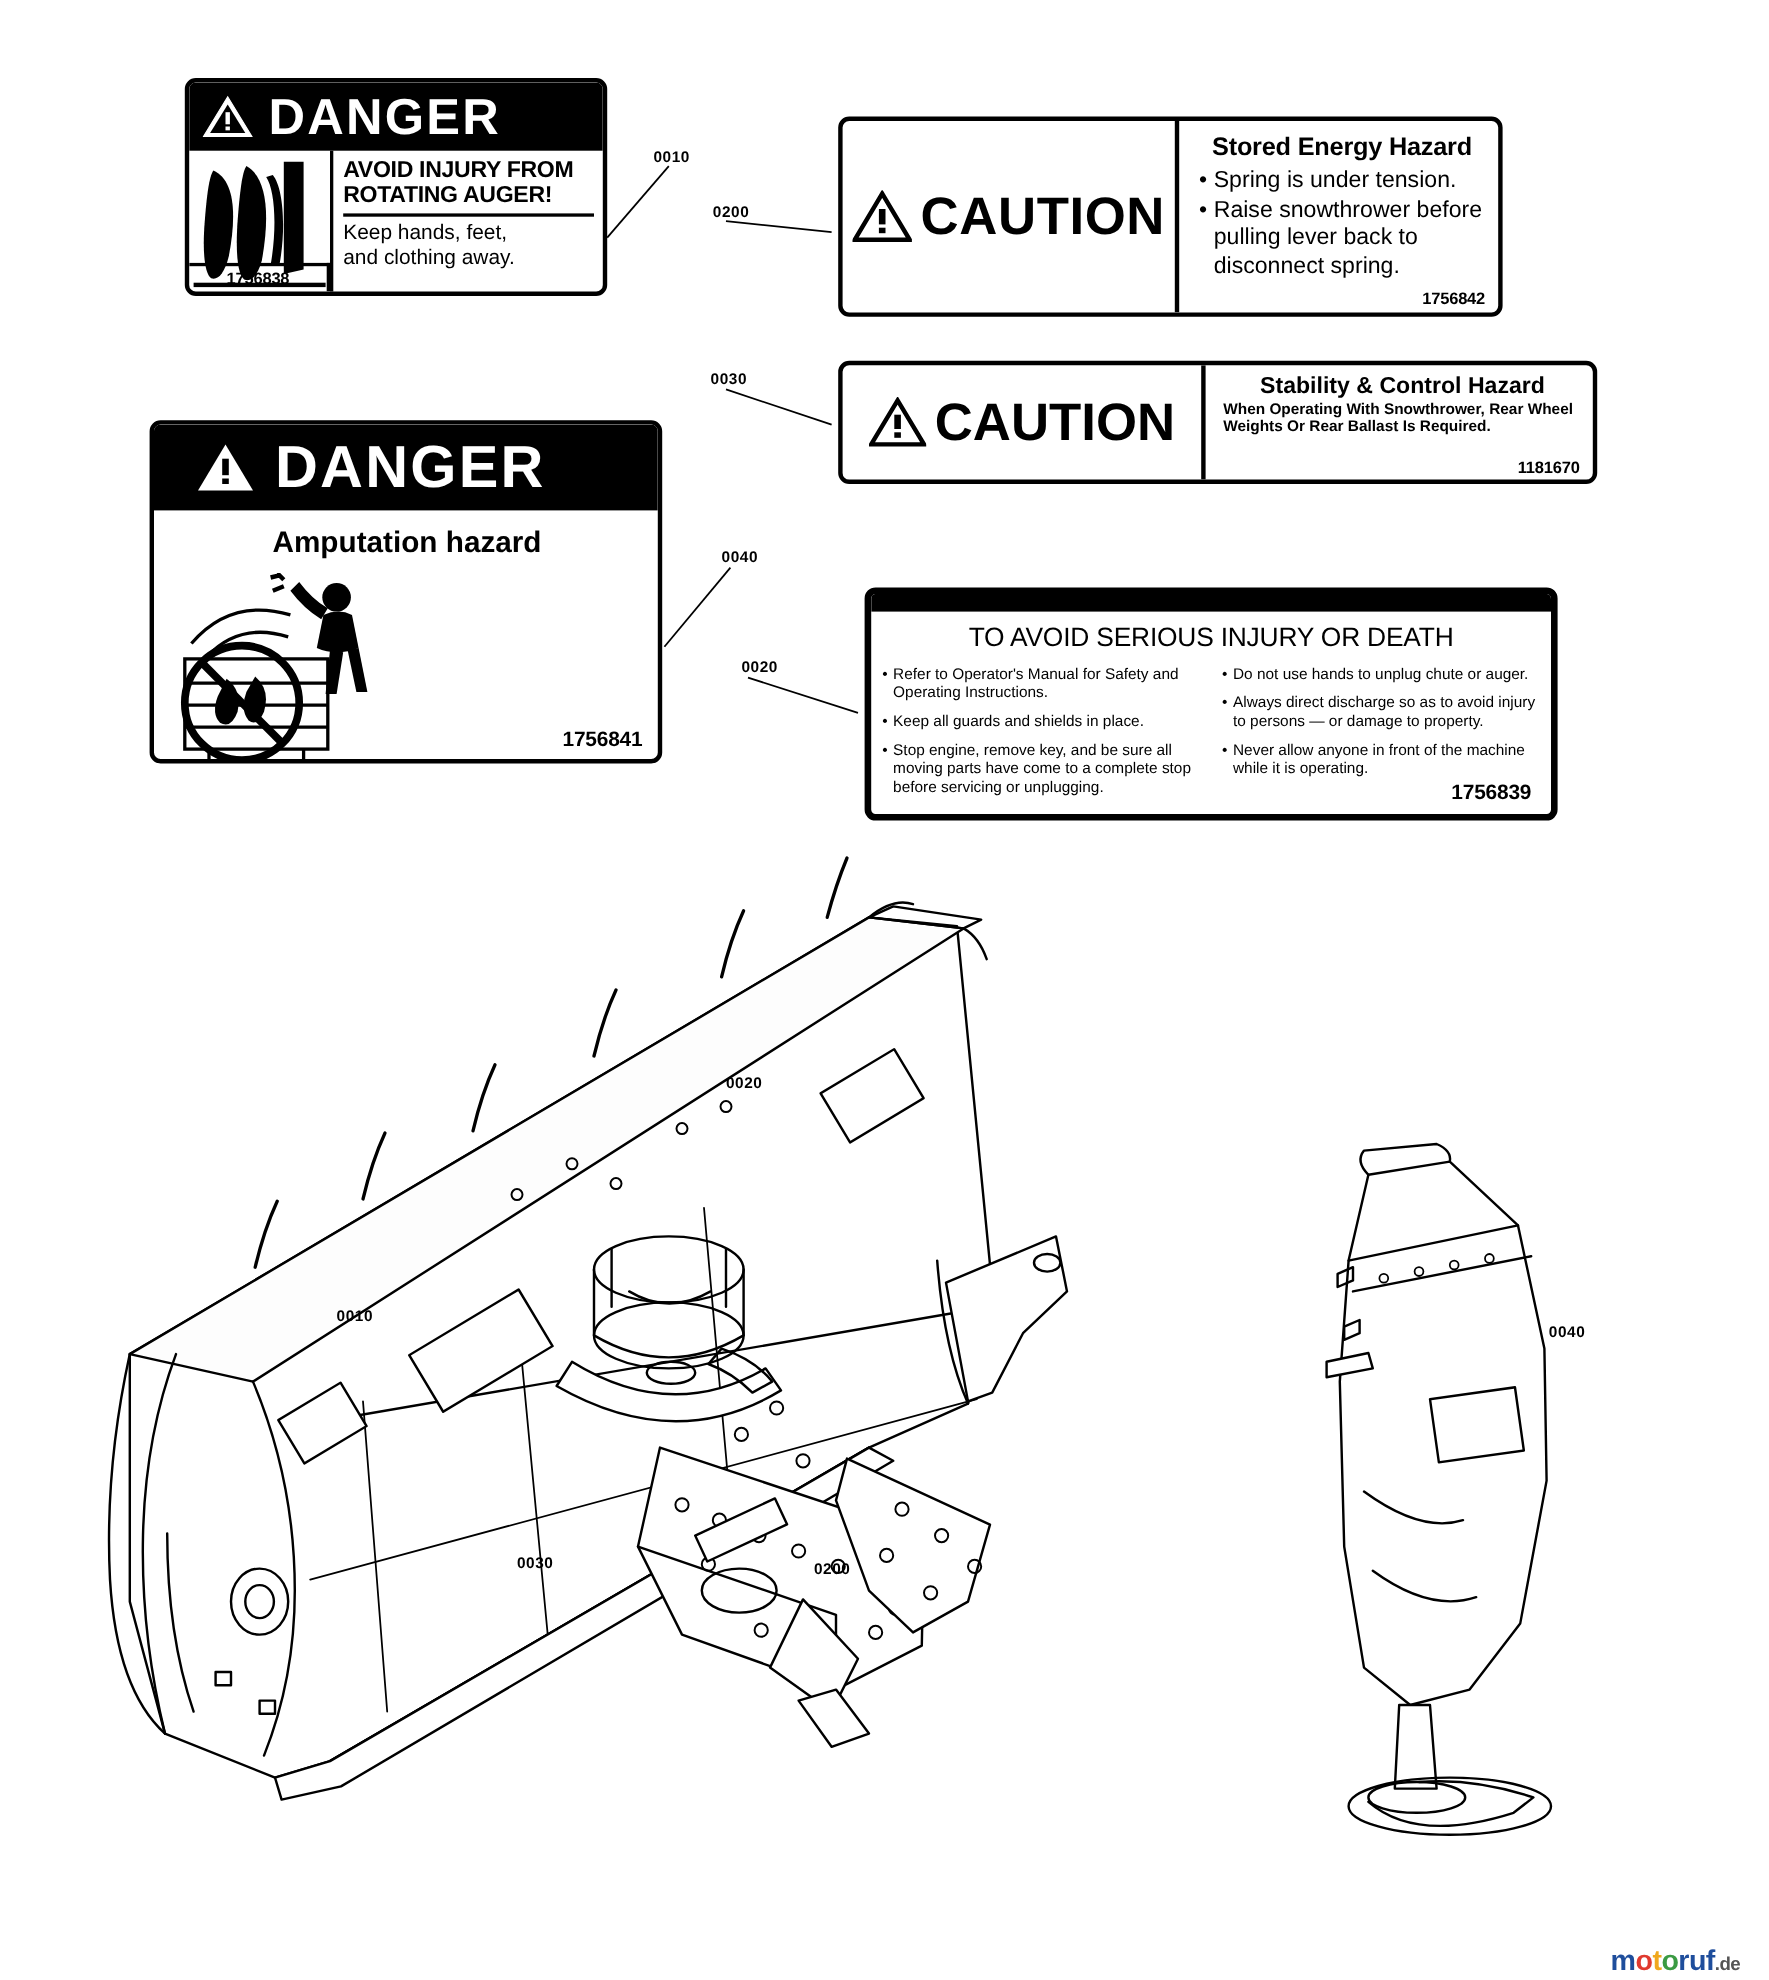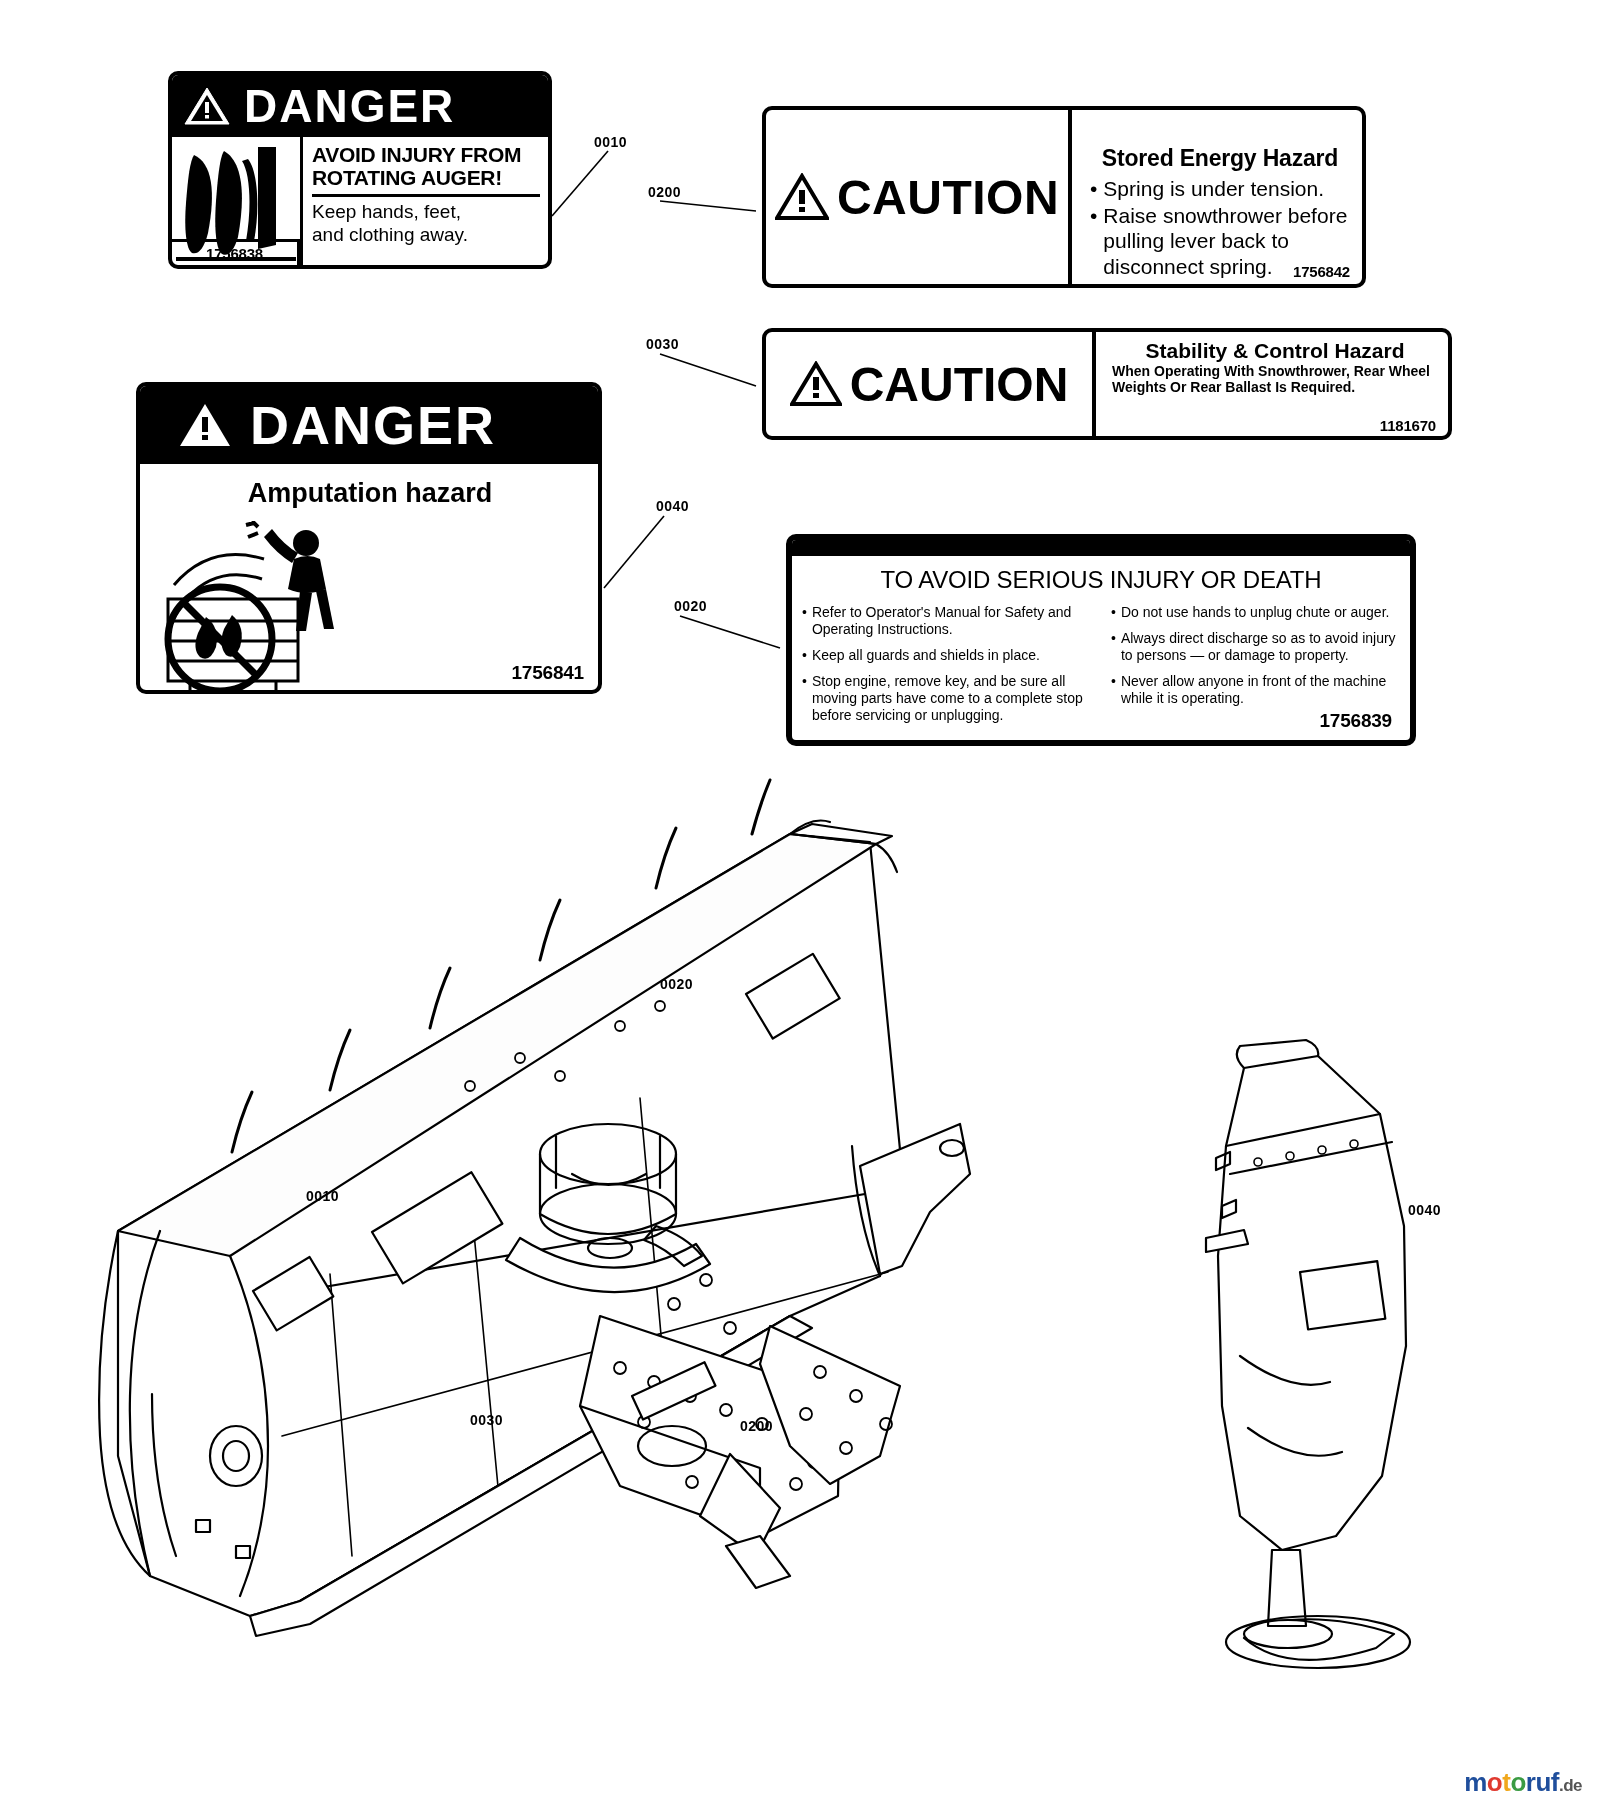--- a/index.html
+++ b/index.html
@@ -125,21 +125,21 @@
       <span class="tri" style="margin-right:8px;">
         <svg width="54" height="48" viewBox="0 0 54 48">
           <polygon points="27,3 52,45 2,45" fill="#fff" stroke="#000" stroke-width="4"></polygon>
           <rect x="24" y="17" width="6" height="14" fill="#000"></rect>
           <rect x="24" y="34" width="6" height="5" fill="#000"></rect>
         </svg>
       </span>
       <span style="font-size:48px; font-weight:bold; letter-spacing:0.5px;">CAUTION</span>
     </div>
     <div style="position:absolute; left:310px; top:0; right:0; bottom:0; padding:10px 12px 0 14px; box-sizing:border-box;">
-      <div style="font-size:23px; font-weight:bold; text-align:center; letter-spacing:-0.2px;margin-top:25px;">Stored Energy Hazard</div>
+      <div style="font-size:23px; font-weight:bold; text-align:center; letter-spacing:-0.2px;">Stored Energy Hazard</div>
       <div style="font-size:21px; line-height:1.2; margin-top:4px;">
         <div style="display:flex;">
             <span style="margin-right:6px;">•</span>
           <span>Spring is under tension.</span>
           </div>
         <div style="display:flex; margin-top:2px;">
             <span style="margin-right:6px;">•</span>
           <span style="display:block;">Raise snowthrower before pulling lever back to disconnect spring.</span>
           </div>
       </div>

